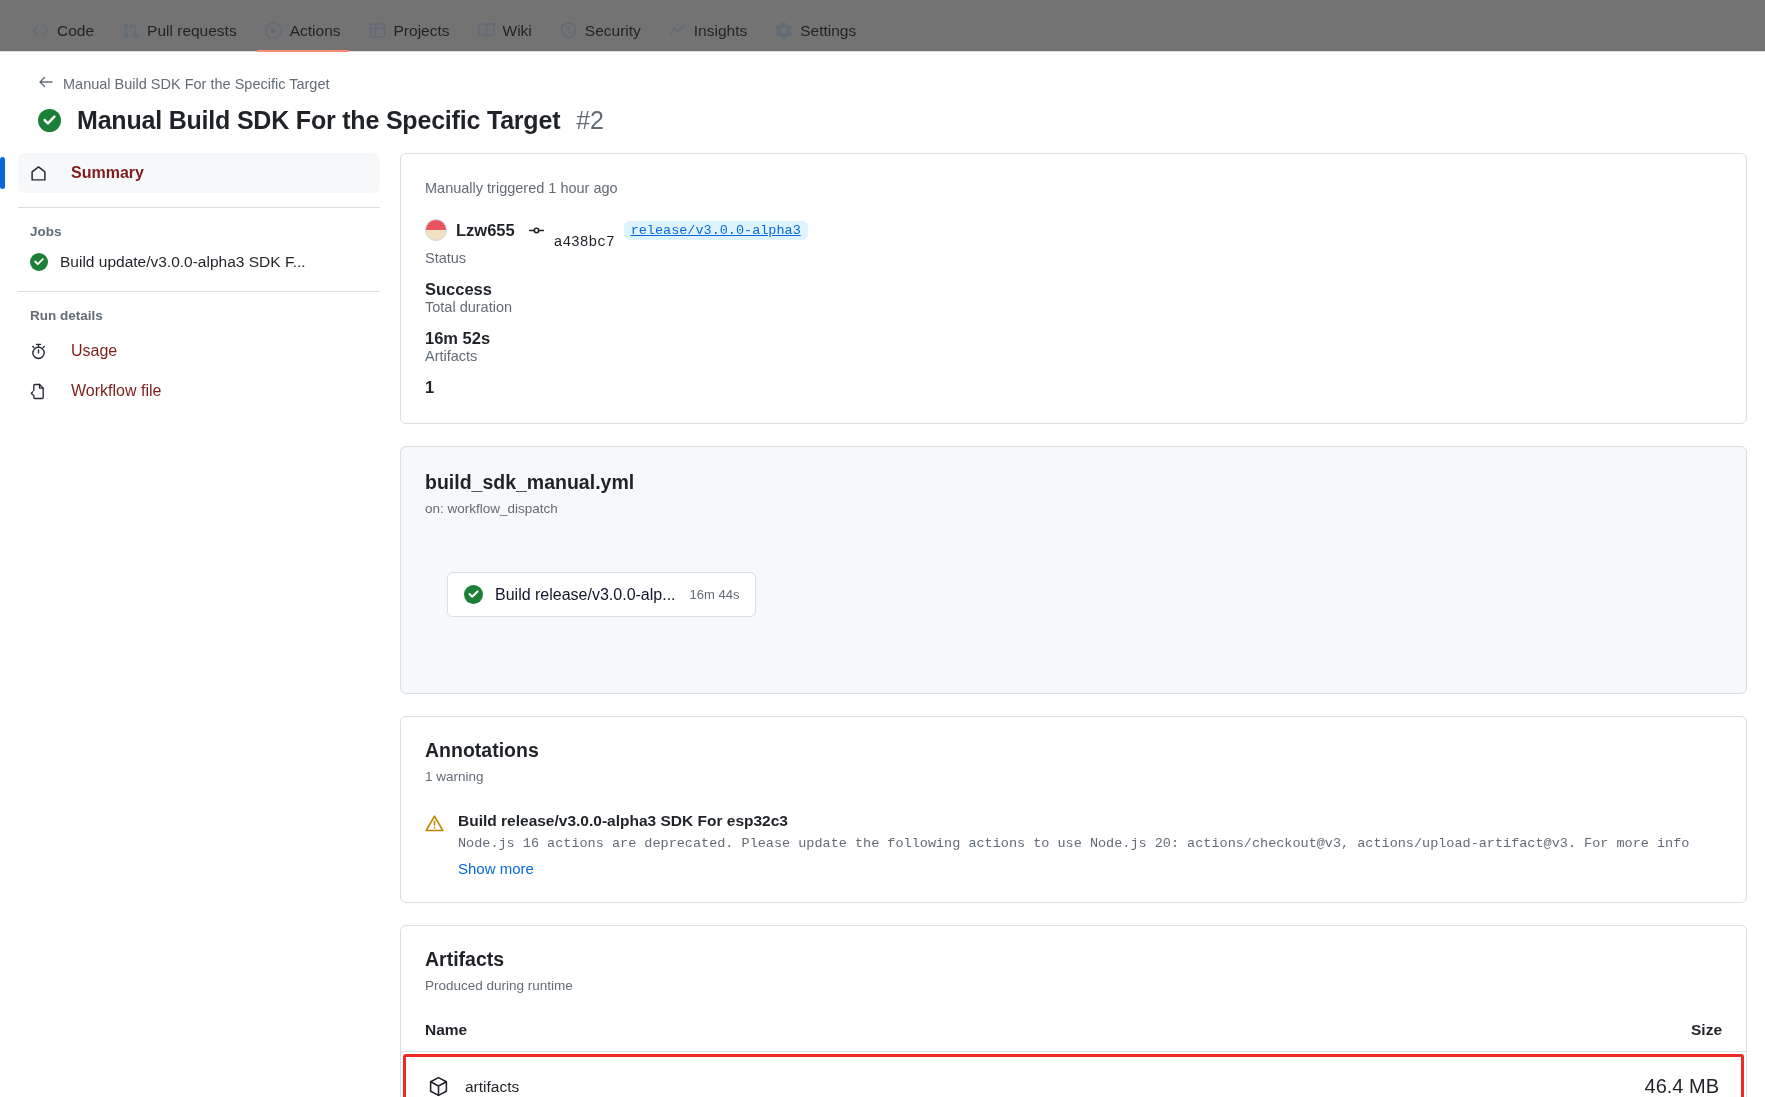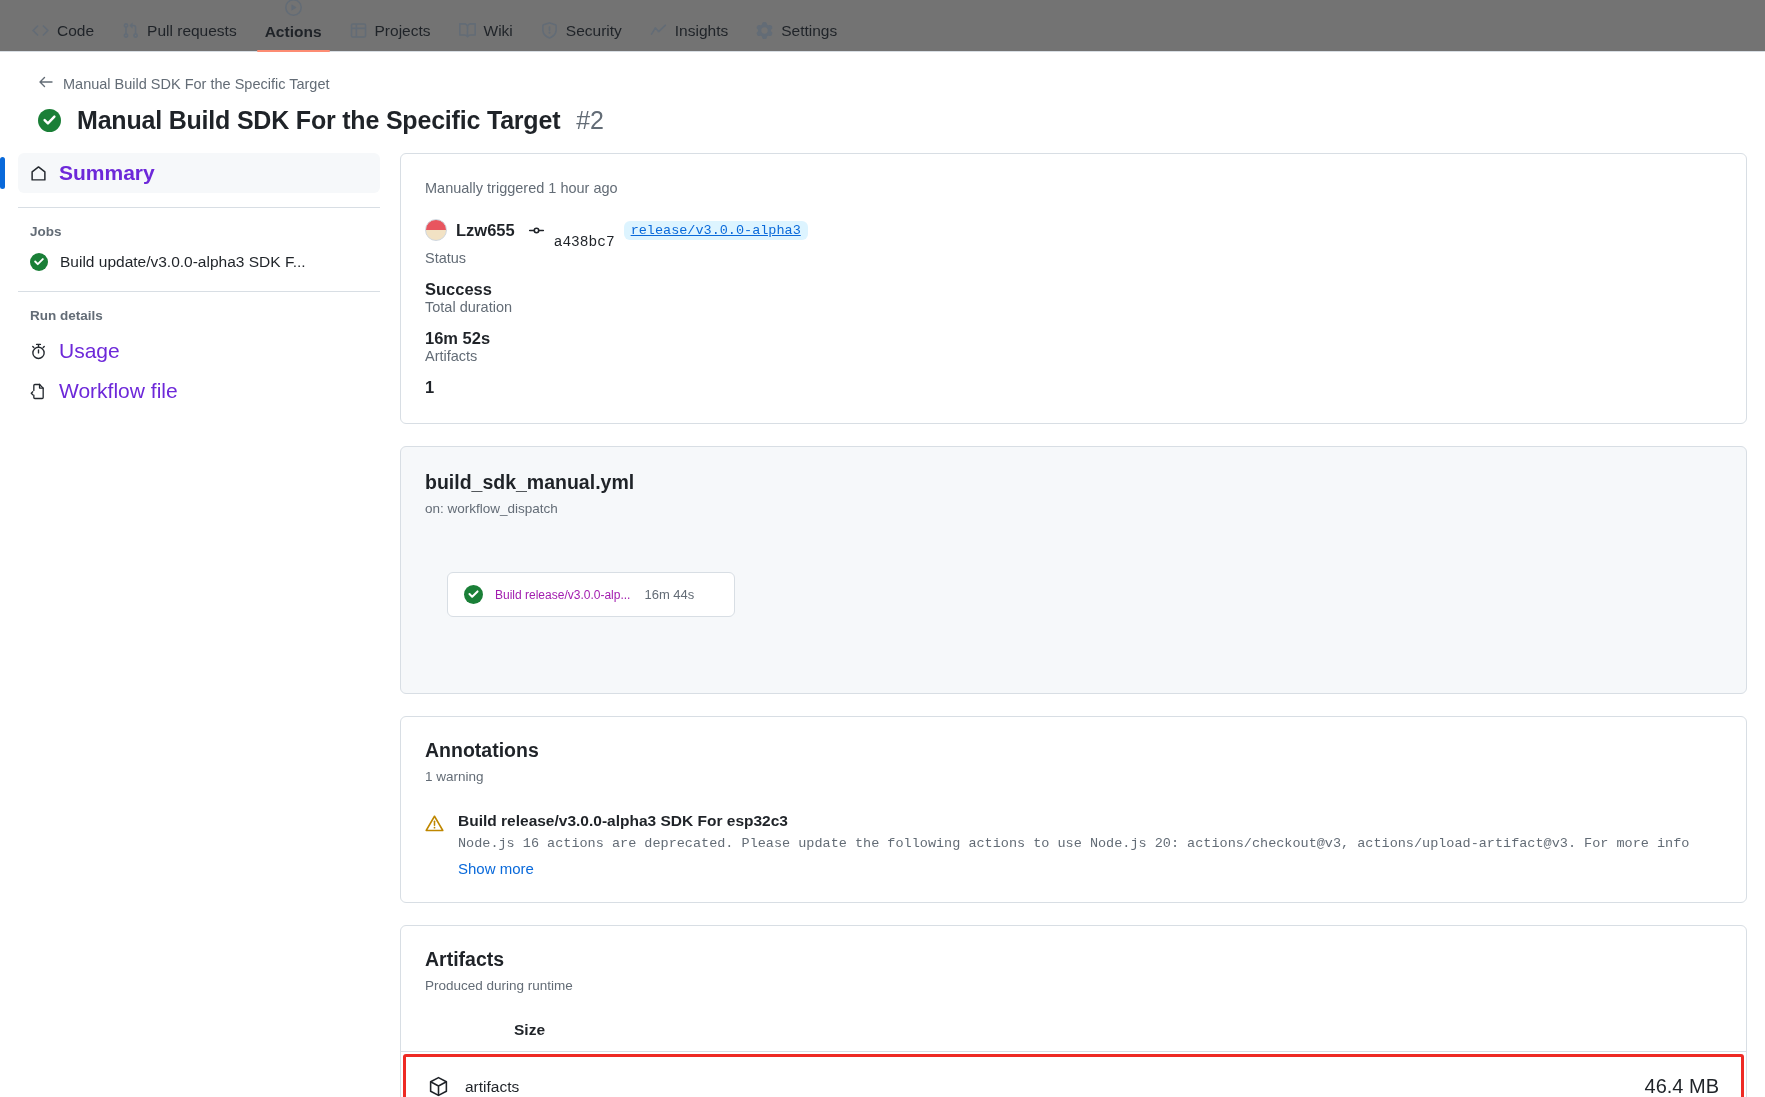--- a/index.html
+++ b/index.html
@@ -28,21 +28,21 @@
     padding: 0 10px 12px 10px;
     margin-right: 8px;
     font-size: 15.5px;
     color: #1f2328;
     cursor: pointer;
     position: relative;
     line-height: 1;
     white-space: nowrap;
   }
   .nav-item .nav-ico { color: #636c76; display: flex; align-items: center; }
-  .nav-item.selected { font-weight: 700; flex-direction: column; }
+  .nav-item.selected { font-weight: 400; }
   .nav-item.selected::after {
     content: "";
     position: absolute;
     left: 2px; right: 2px; bottom: -1px;
     height: 2px;
     background: #fd8c73;
     border-radius: 6px;
   }
 
   
@@ -59,26 +59,26 @@
     letter-spacing: -0.2px;
   }
   .run-title .num { color: #636c76; font-weight: 400; }
 
   
   .body-wrap { display: flex; padding-top: 18px; }
 
   
   .sidebar { width: 380px; padding-left: 18px; flex: none; }
   .side-row {
-    display: flex; align-items: center; gap: 12px;
+    display: flex; align-items: center; gap: 24px;
     height: 40px;
     padding: 0 12px;
     border-radius: 6px;
-    font-size: 21px;
-    color: #6d28d9;
+    font-size: 16px;
+    color: #7f1d1d;
     cursor: pointer;
     position: relative;
   }
   .side-row.active {
     background: #f6f8fa;
     font-weight: 600;
   }
   .side-row.active::before {
     content: "";
     position: absolute;
@@ -146,21 +146,21 @@
   .graph-area { padding: 56px 0 50px 22px; }
   .job-node {
     display: inline-flex; align-items: center; gap: 12px;
     background: #ffffff;
     border: 1px solid #d8dee4;
     border-radius: 6px;
     padding: 12px 16px;
     min-width: 288px;
     cursor: pointer;
   }
-  .job-node-name { font-size: 12px; color: #a21caf; }
+  .job-node-name { font-size: 16px; color: #0f172a; }
   .job-node-dur { font-size: 13px; color: #636c76; margin-left: 2px; }
 
   
   .ann-card { padding: 22px 24px 24px 24px; }
   .sec-title { font-size: 19.5px; font-weight: 600; }
   .sec-sub { font-size: 13.5px; color: #636c76; margin-top: 7px; }
   .ann-row { display: flex; gap: 14px; margin-top: 28px; }
   .ann-body { flex: 1; min-width: 0; }
   .ann-head { font-size: 15.5px; font-weight: 600; color: #1f2328; }
   .ann-text {
@@ -416,20 +416,21 @@
         </div>
       </div>
     </div>
 
     <div class="card art-card">
       <div class="art-pad">
         <div class="sec-title">Artifacts</div>
         <div class="sec-sub">Produced during runtime</div>
       </div>
       <div class="art-table-head">
+        <div class="col-name">Name</div>
         <div class="col-size">Size</div>
       </div>
       <div class="art-row">
         <div class="art-name">
           <span style="display:flex;">
             <svg width="21" height="21" viewBox="0 0 16 16" fill="none" stroke="#1f2328" stroke-width="1.2" stroke-linejoin="round">
                 <path d="M8 1.2 14 4.4v7.2L8 14.8 2 11.6V4.4L8 1.2Z"></path>
                 <path d="M2 4.4 8 7.6l6-3.2M8 7.6v7.2"></path>
               </svg>
           </span>

